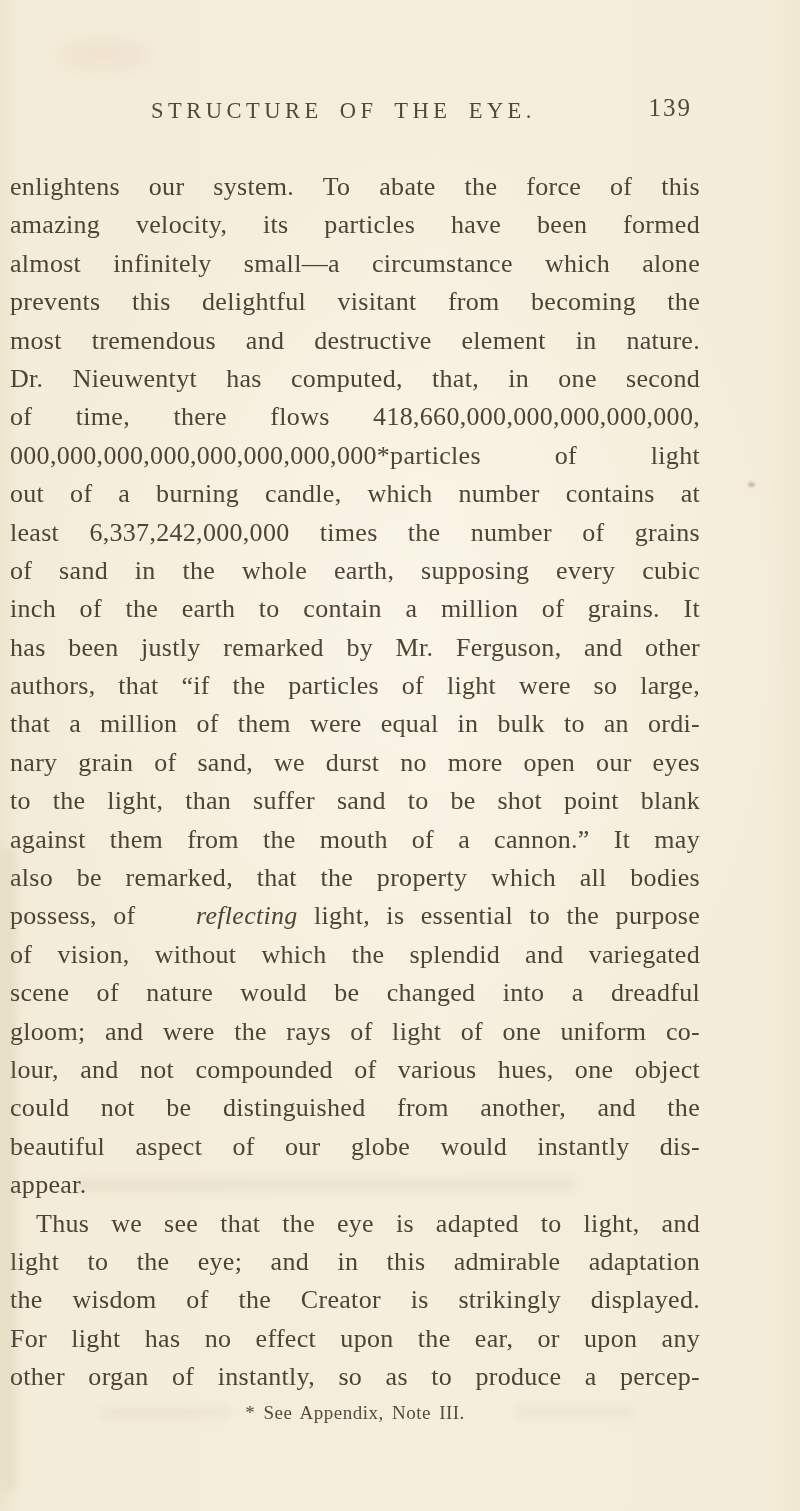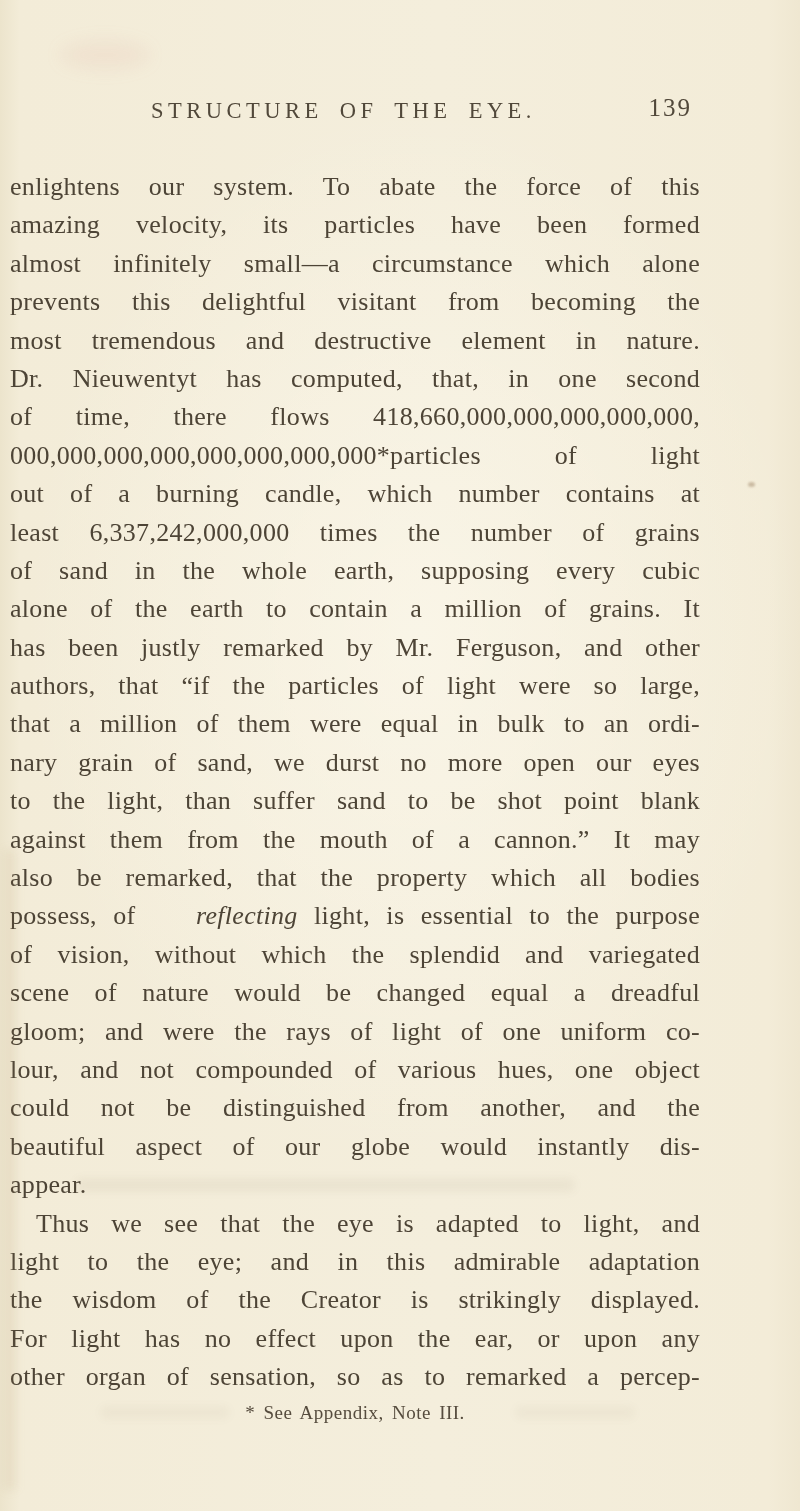--- a/index.html
+++ b/index.html
@@ -84,41 +84,41 @@
     <div class="line">amazing velocity, its particles have been formed</div>
     <div class="line">almost infinitely small—a circumstance which alone</div>
     <div class="line">prevents this delightful visitant from becoming the</div>
     <div class="line">most tremendous and destructive element in nature.</div>
     <div class="line">Dr. Nieuwentyt has computed, that, in one second</div>
     <div class="line">of time, there flows 418,660,000,000,000,000,000,</div>
     <div class="line">000,000,000,000,000,000,000,000*particles of light</div>
     <div class="line">out of a burning candle, which number contains at</div>
     <div class="line">least 6,337,242,000,000 times the number of grains</div>
     <div class="line">of sand in the whole earth, supposing every cubic</div>
-    <div class="line">alone of the earth to contain a million of grains.  It</div>
+    <div class="line">inch of the earth to contain a million of grains.  It</div>
     <div class="line">has been justly remarked by Mr. Ferguson, and other</div>
     <div class="line">authors, that “if the particles of light were so large,</div>
     <div class="line">that a million of them were equal in bulk to an ordi-</div>
     <div class="line">nary grain of sand, we durst no more open our eyes</div>
     <div class="line">to the light, than suffer sand to be shot point blank</div>
     <div class="line">against them from the mouth of a cannon.”  It may</div>
     <div class="line">also be remarked, that the property which all bodies</div>
     <div class="line"><span>possess, of </span><span class="italic">reflecting</span><span> light, is essential to the purpose</span></div>
     <div class="line">of vision, without which the splendid and variegated</div>
-    <div class="line">scene of nature would be changed equal a dreadful</div>
+    <div class="line">scene of nature would be changed into a dreadful</div>
     <div class="line">gloom; and were the rays of light of one uniform co-</div>
     <div class="line">lour, and not compounded of various hues, one object</div>
     <div class="line">could not be distinguished from another, and the</div>
     <div class="line">beautiful aspect of our globe would instantly dis-</div>
     <div class="line short">appear.</div>
     <div class="line indent">Thus we see that the eye is adapted to light, and</div>
     <div class="line">light to the eye; and in this admirable adaptation</div>
     <div class="line">the wisdom of the Creator is strikingly displayed.</div>
     <div class="line">For light has no effect upon the ear, or upon any</div>
-    <div class="line">other organ of sensation, so as to remarked a percep-</div>
+    <div class="line">other organ of instantly, so as to produce a percep-</div>
   </div>
 
   <div class="footnote">* See Appendix, Note III.</div>
 
   <div class="speck"></div>
   <div class="ghost ghost-1"></div>
   <div class="ghost ghost-2"></div>
   <div class="ghost ghost-3"></div>
   <div class="gutter-shade"></div>
   <div class="corner-tint"></div>

